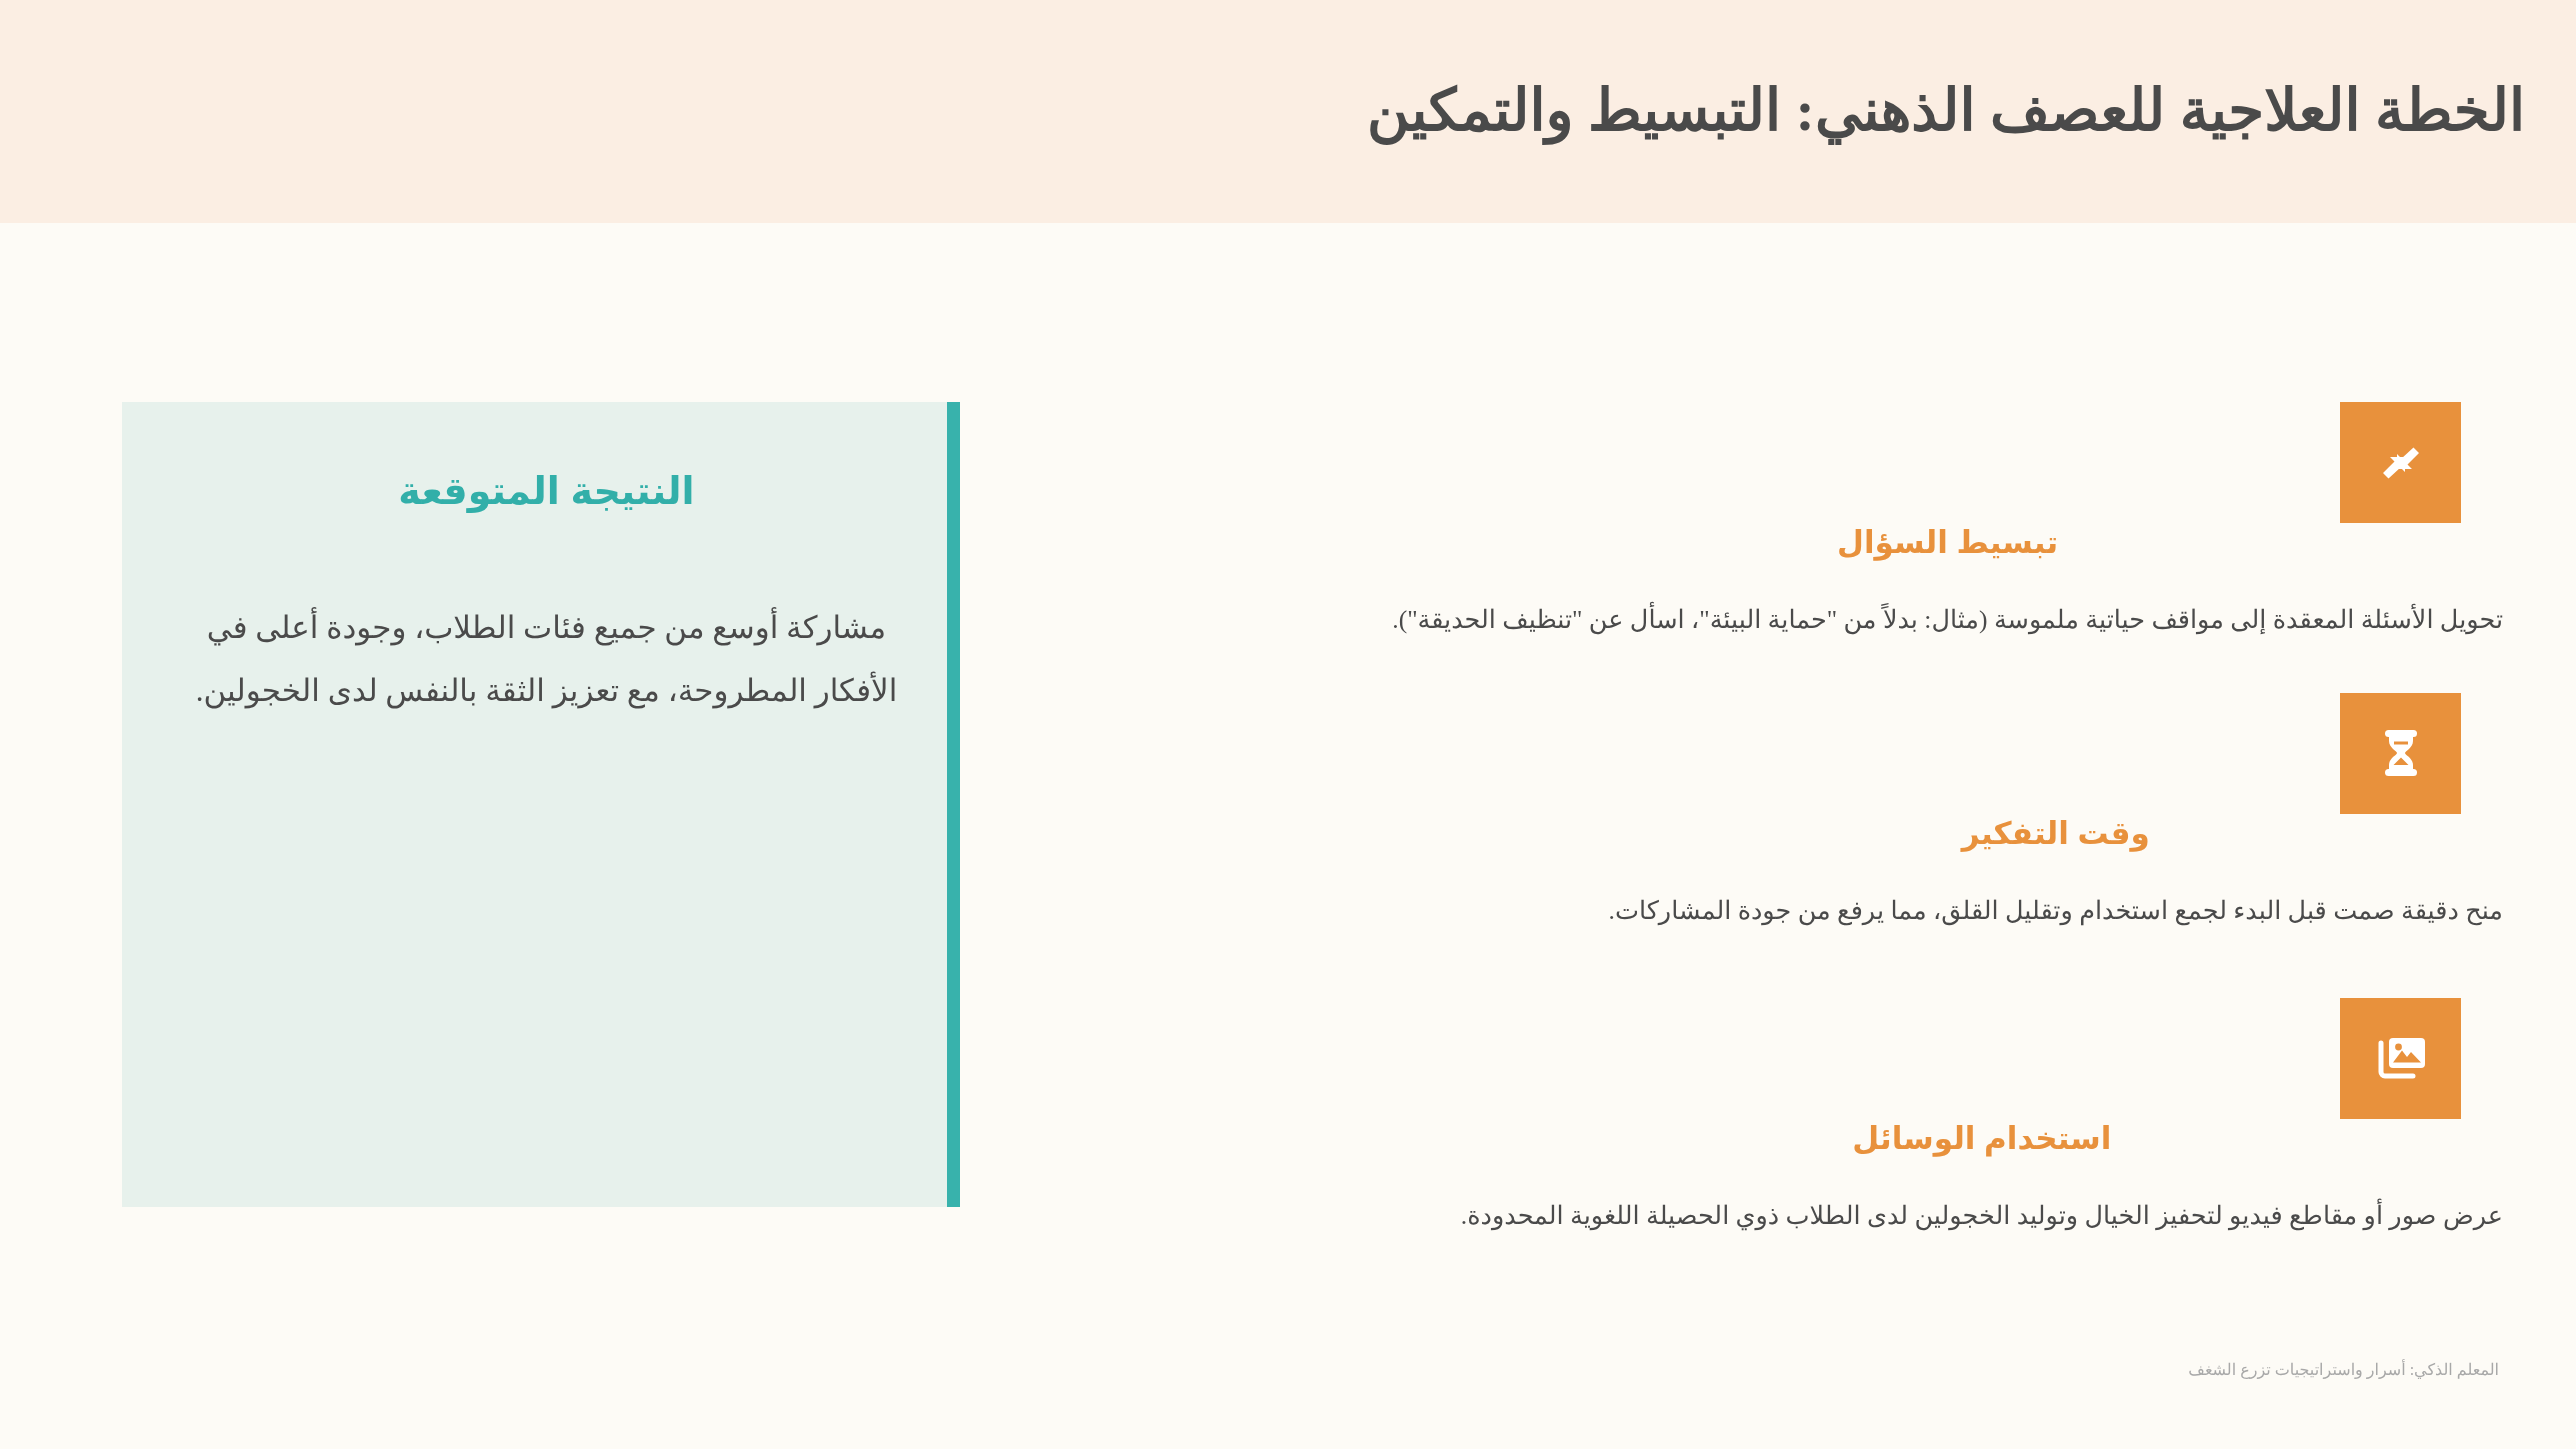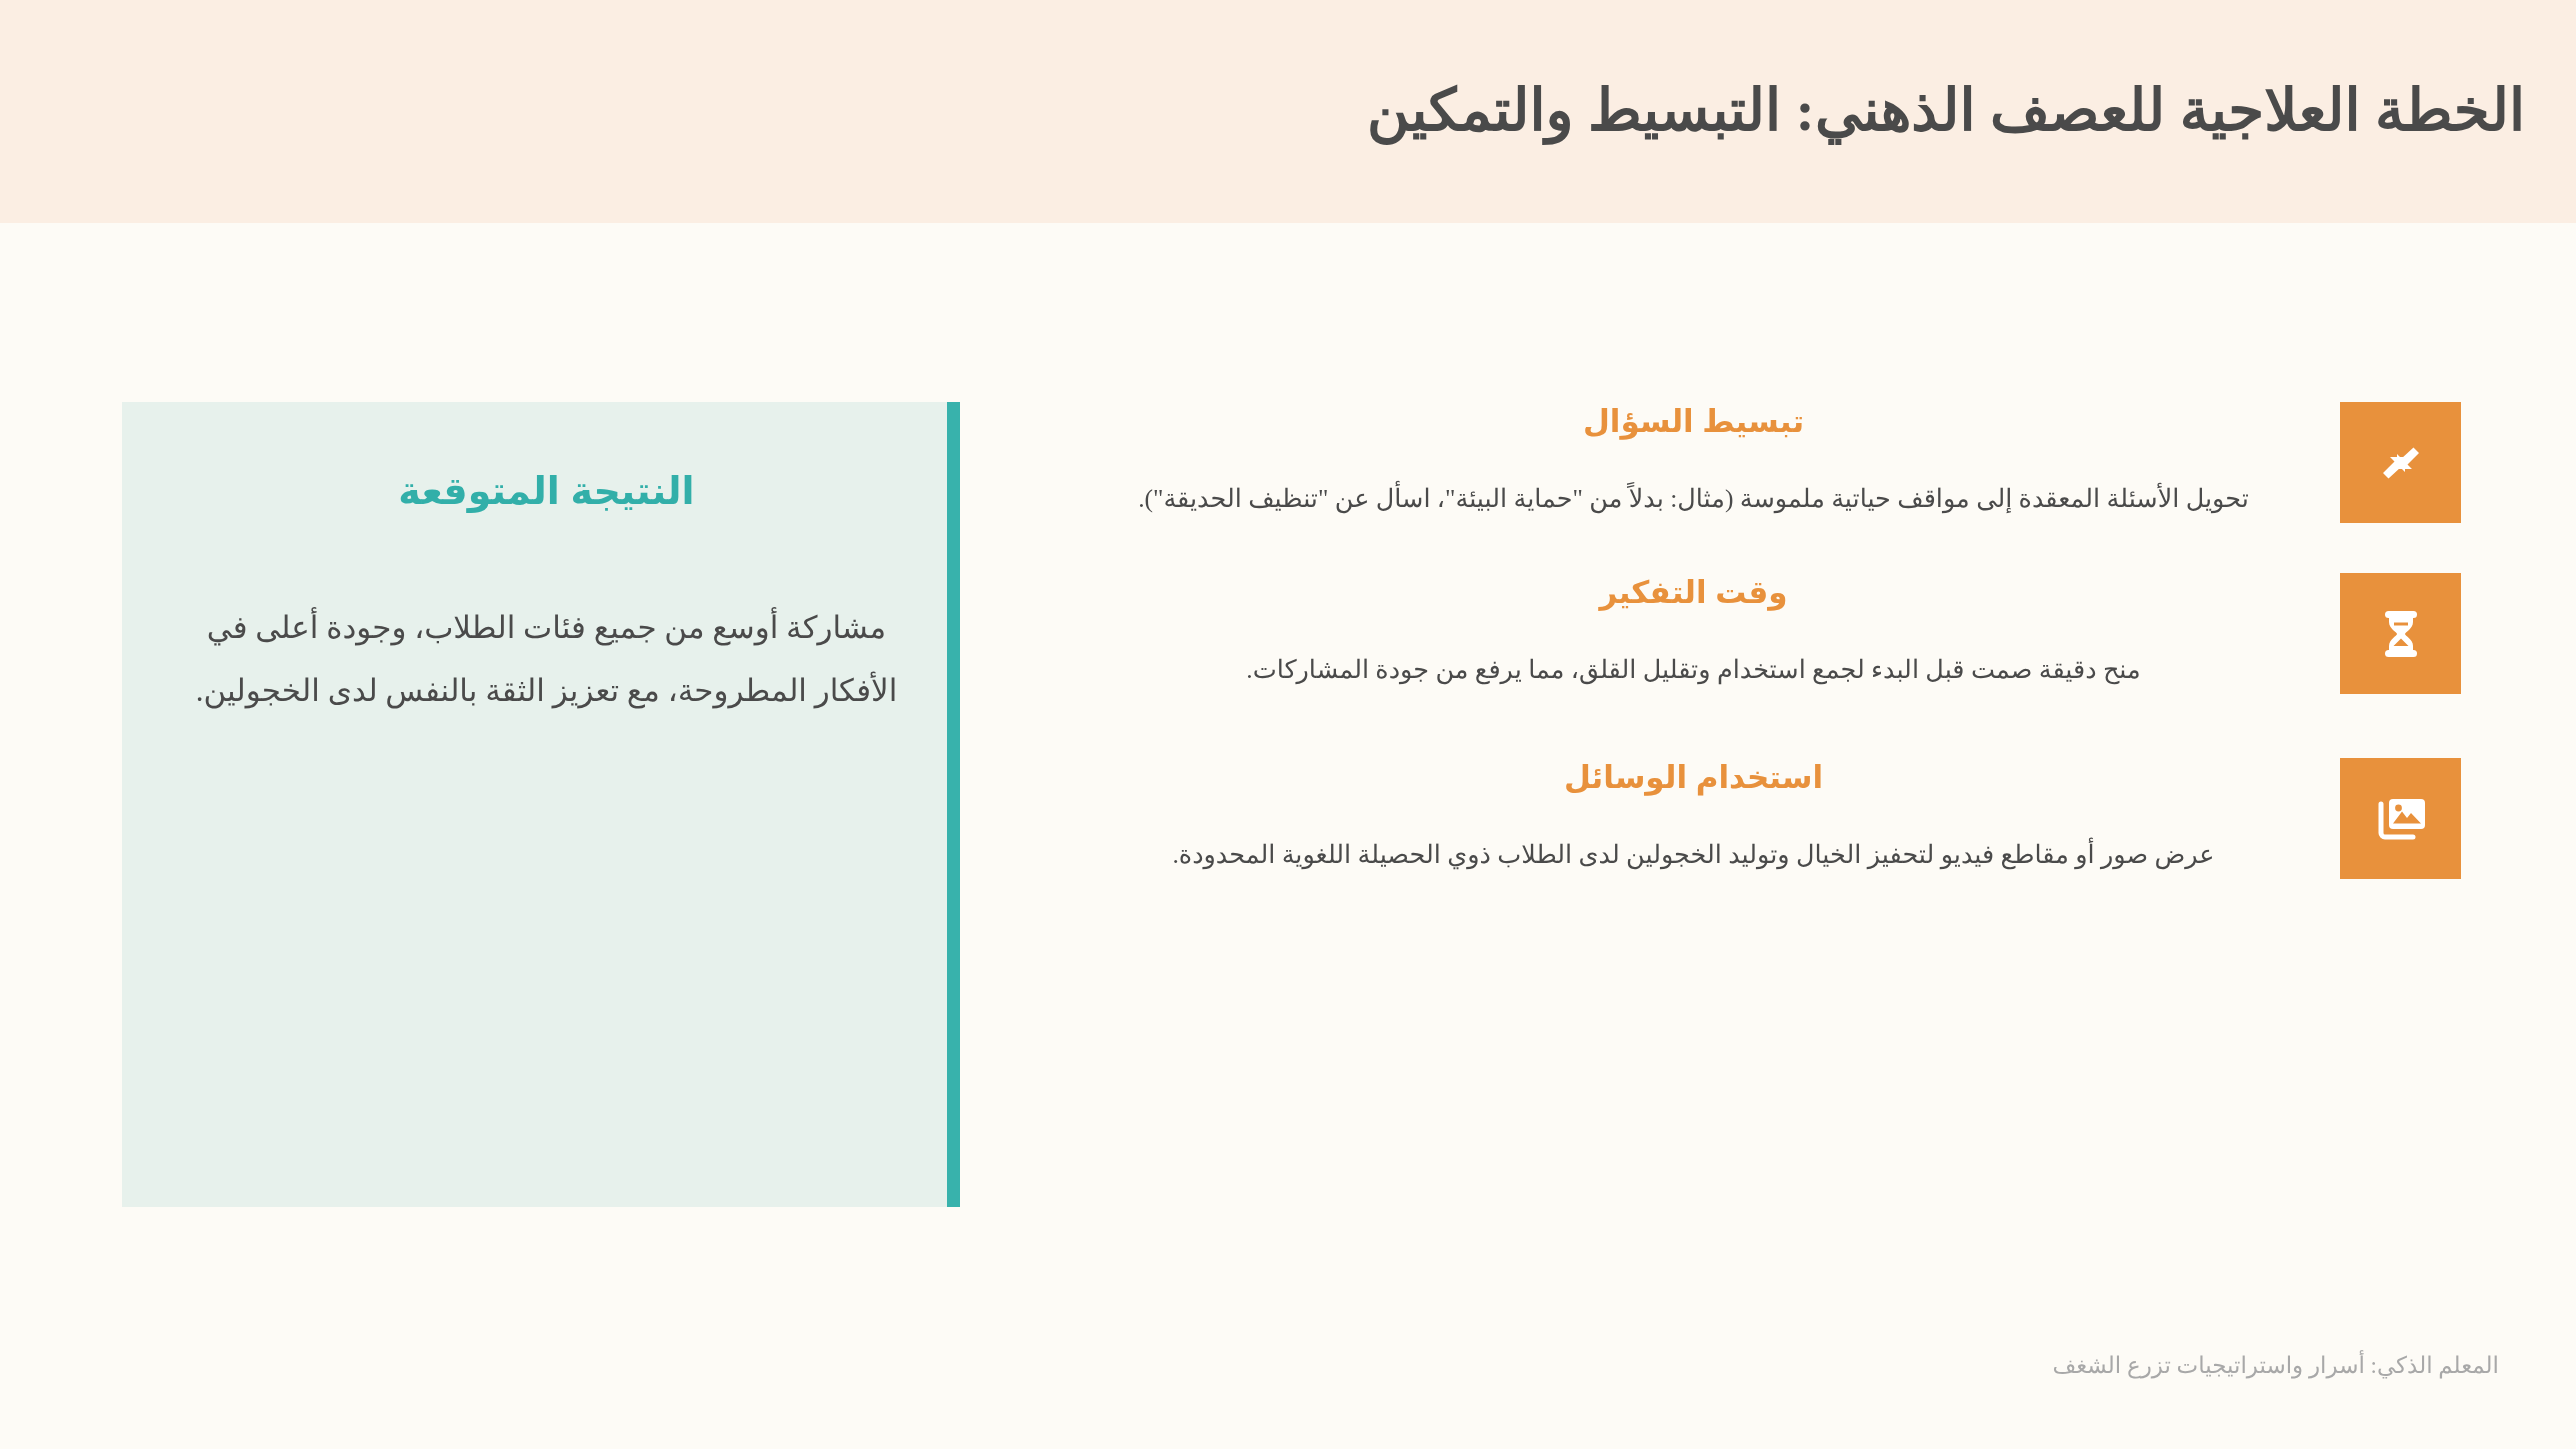--- a/index.html
+++ b/index.html
@@ -98,21 +98,21 @@
   .strategy-list {
     position: absolute;
     left: 1047px;
     top: 201px;
     width: 1456px;
     height: 939px;
   }
   .strategy-item {
     position: relative;
     display: flex;
-    flex-direction: row;
+    flex-direction: column;
     align-items: flex-start;
     justify-content: flex-start;
     margin-bottom: 39px;
     direction: rtl;
   }
   .strategy-text {
     flex: 1 1 auto;
     text-align: center;
     direction: rtl;
     padding-top: 1.3px;
@@ -155,21 +155,21 @@
   .item-0 { margin-bottom: 50px; }
   .item-1 { margin-bottom: 64px; }
   .item-2 { margin-bottom: 0; }
 
   
   .footer-note {
     position: absolute;
     right: 77px;
     bottom: 70px;
     font-family: "Liberation Serif", "DejaVu Serif", serif;
-    font-size: 23px;
+    font-size: 16px;
     color: #A8A8A8;
     direction: rtl;
     text-align: right;
     white-space: nowrap;
   }
 </style>
 </head>
 <body>
 
 <div class="header-band">

